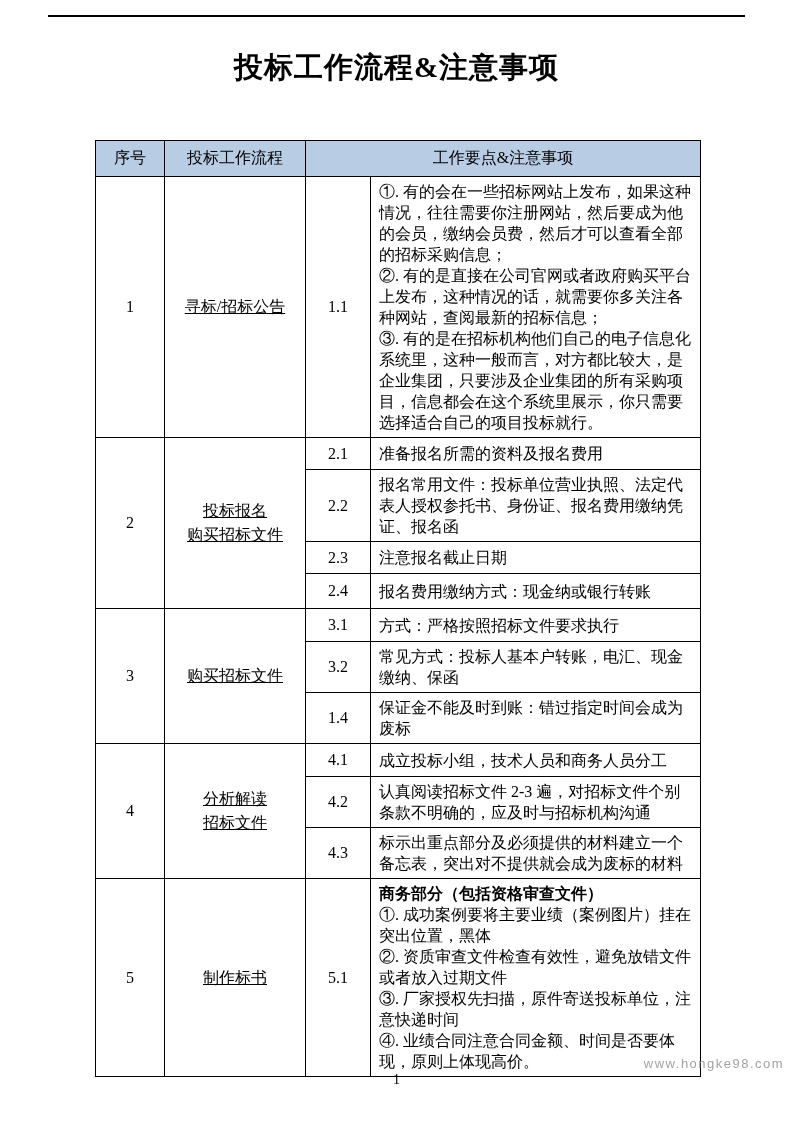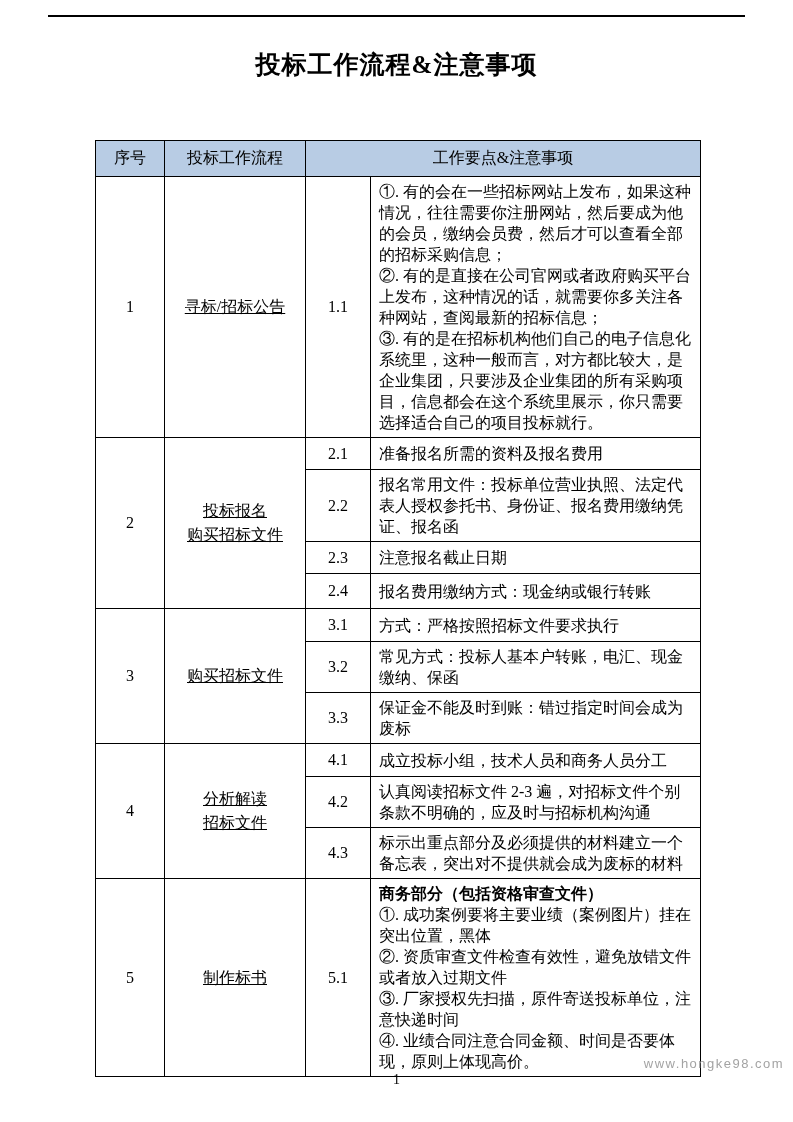--- a/index.html
+++ b/index.html
@@ -11,21 +11,21 @@
     font-family:"Liberation Serif","DejaVu Serif",serif;
     color:#000000;
   }
   .top-rule{
     position:absolute;top:15px;left:48px;
     width:697px;height:2px;background:#000000;
   }
   .doc-title{
     position:absolute;top:48px;left:0;width:100%;
     text-align:center;
-    font-size:25px;font-weight:bold;letter-spacing:1px;
+    font-size:29px;font-weight:bold;letter-spacing:1px;
   }
   .bid-table{
     position:absolute;top:140px;left:95px;
     border-collapse:collapse;
     table-layout:fixed;
     font-size:16px;
     border-radius:24px;
   }
   .bid-table td,.bid-table th{
     border:1px solid #000000;
@@ -151,21 +151,21 @@
       <td class="cell-no" rowspan="3">3</td>
       <td class="cell-process" rowspan="3">购买招标文件</td>
       <td class="cell-code">3.1</td>
       <td class="cell-content">方式：严格按照招标文件要求执行</td>
     </tr>
     <tr class="h43">
       <td class="cell-code">3.2</td>
       <td class="cell-content">常见方式：投标人基本户转账，电汇、现金缴纳、保函</td>
     </tr>
     <tr class="h42">
-      <td class="cell-code">3.3</td>
+      <td class="cell-code">1.4</td>
       <td class="cell-content">保证金不能及时到账：错过指定时间会成为废标</td>
     </tr>
 
     <tr class="h33">
       <td class="cell-no" rowspan="3">4</td>
       <td class="cell-process" rowspan="3">分析解读
 招标文件</td>
       <td class="cell-code">4.1</td>
       <td class="cell-content">成立投标小组，技术人员和商务人员分工</td>
     </tr>

